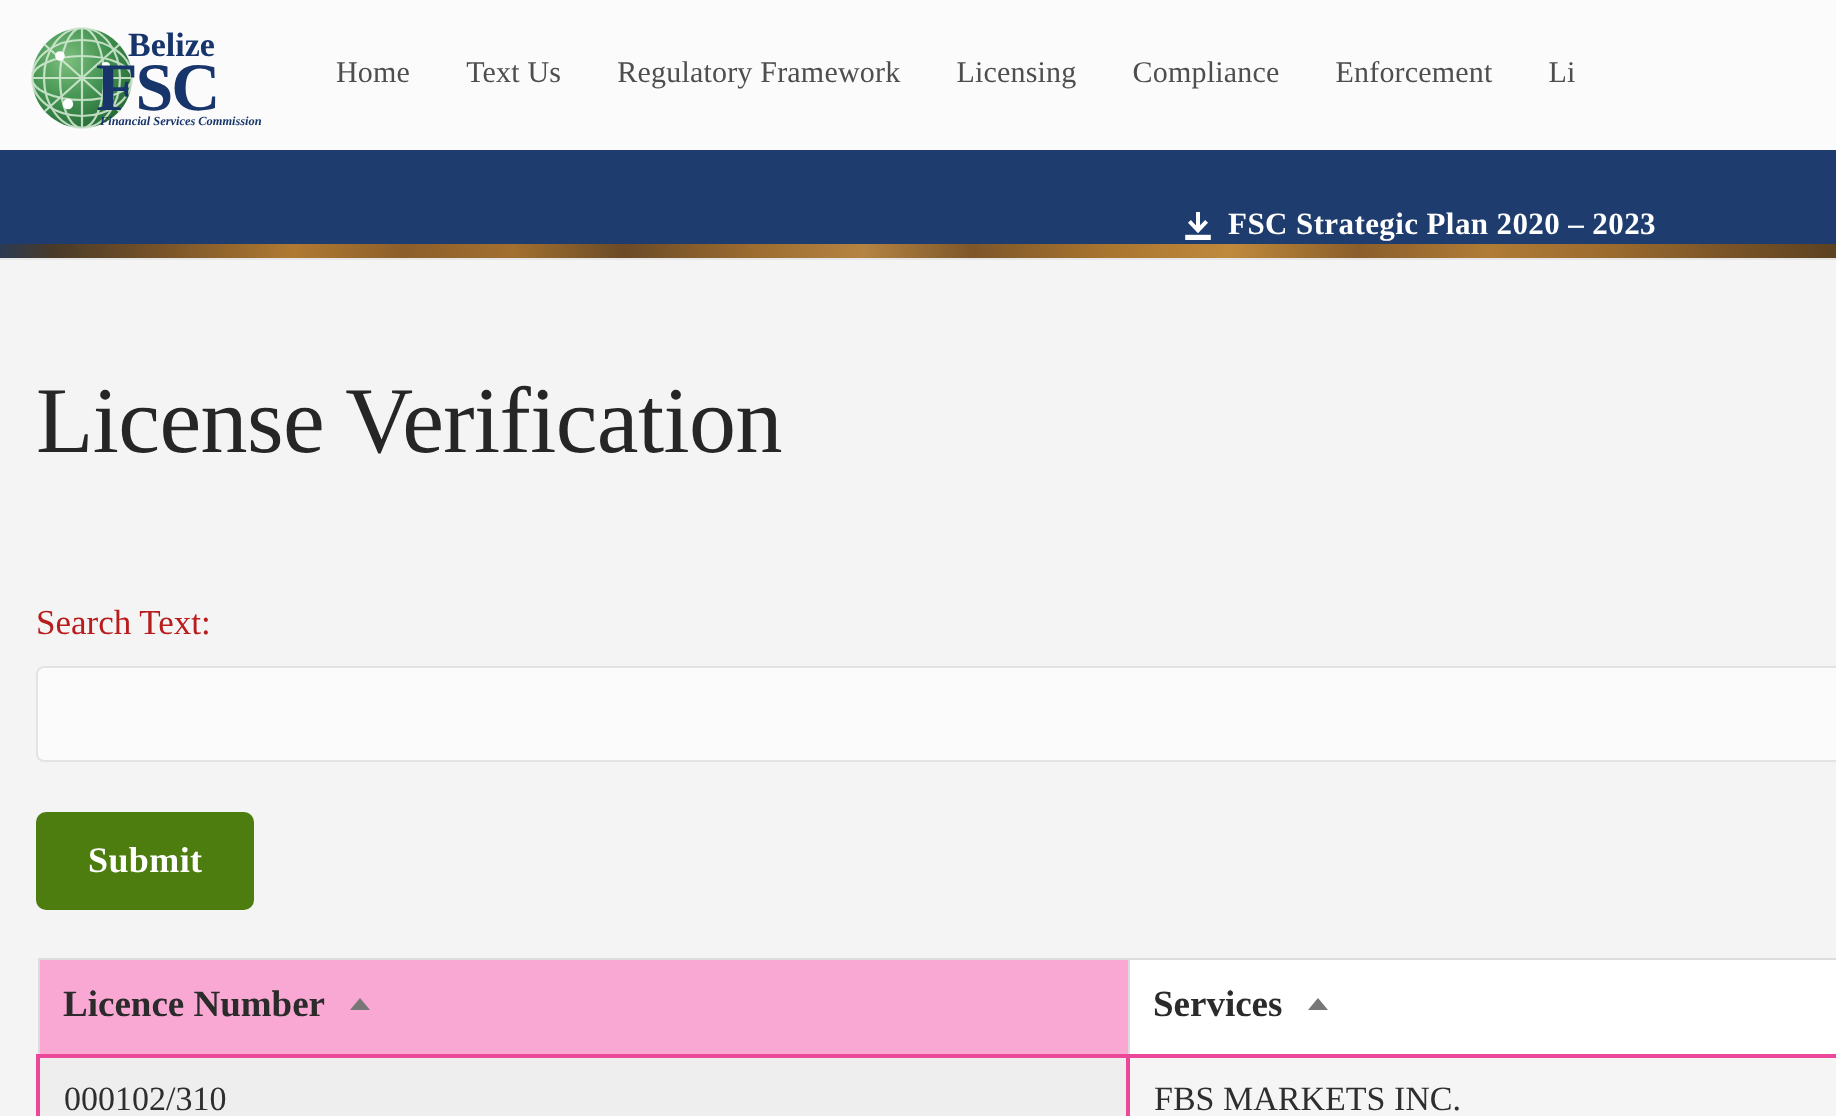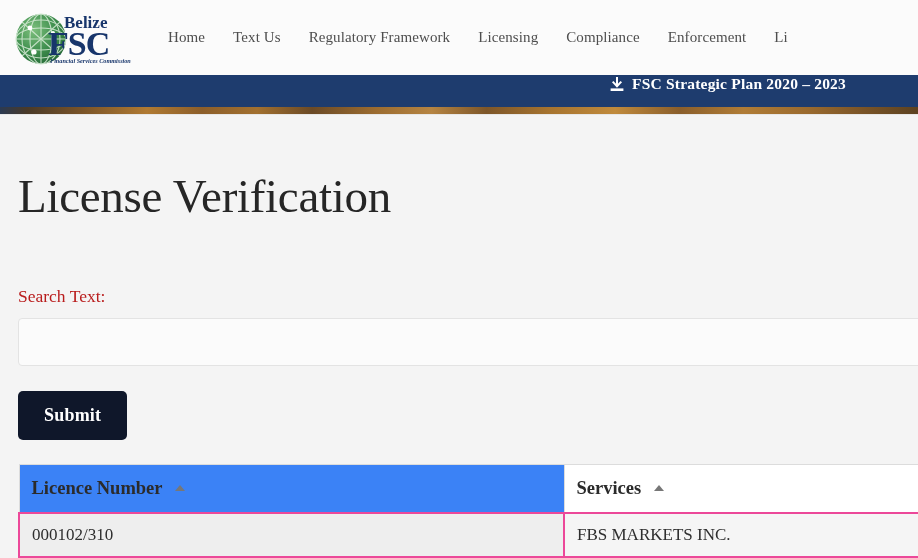--- a/index.html
+++ b/index.html
@@ -50,26 +50,26 @@
     text-decoration: none;
     padding: 0 14px;
     letter-spacing: .1px;
     line-height: 1;
     cursor: pointer;
   }
   .nav-item:first-child { padding-left: 0; }
 
   
   .banner {
-    height: 32px;
+    height: 47px;
     background: #1e3c6e;
     display: flex;
-    align-items: flex-start;
+    align-items: flex-end;
     justify-content: flex-end;
-    padding-right: 72px;
+    padding-right: 90px;
     position: relative;
   }
 
   .banner-link {
     display: flex;
     align-items: center;
     gap: 8px;
     color: #ffffff;
     font-family: "Liberation Serif", "DejaVu Serif", serif;
     font-weight: bold;
@@ -130,21 +130,21 @@
     font-family: "Liberation Serif", "DejaVu Serif", serif;
     font-size: 16px;
     color: #333;
     padding: 0 12px;
     outline: none;
   }
 
   .submit-btn {
     margin-top: 25px;
     display: inline-block;
-    background: #0f172a;
+    background: #4d7c0f;
     color: #ffffff;
     border: none;
     border-radius: 5px;
     font-family: "Liberation Serif", "DejaVu Serif", serif;
     font-weight: bold;
     font-size: 18px;
     padding: 14px 26px;
     cursor: pointer;
     letter-spacing: .2px;
   }
@@ -166,21 +166,21 @@
     font-size: 18.5px;
     font-weight: bold;
     color: #2b2b2b;
     padding: 13px 12px;
     border: 1px solid #dcdcdc;
     background: #ffffff;
     height: 46px;
     cursor: pointer;
     white-space: nowrap;
   }
-  .results-table th.shaded { background: #3b82f6; }
+  .results-table th.shaded { background: #f9a8d4; }
 
   .sort-caret {
     display: inline-block;
     margin-left: 8px;
     width: 0; height: 0;
     border-left: 5px solid transparent;
     border-right: 5px solid transparent;
     border-bottom: 6px solid #777777;
     vertical-align: middle;
     position: relative;

